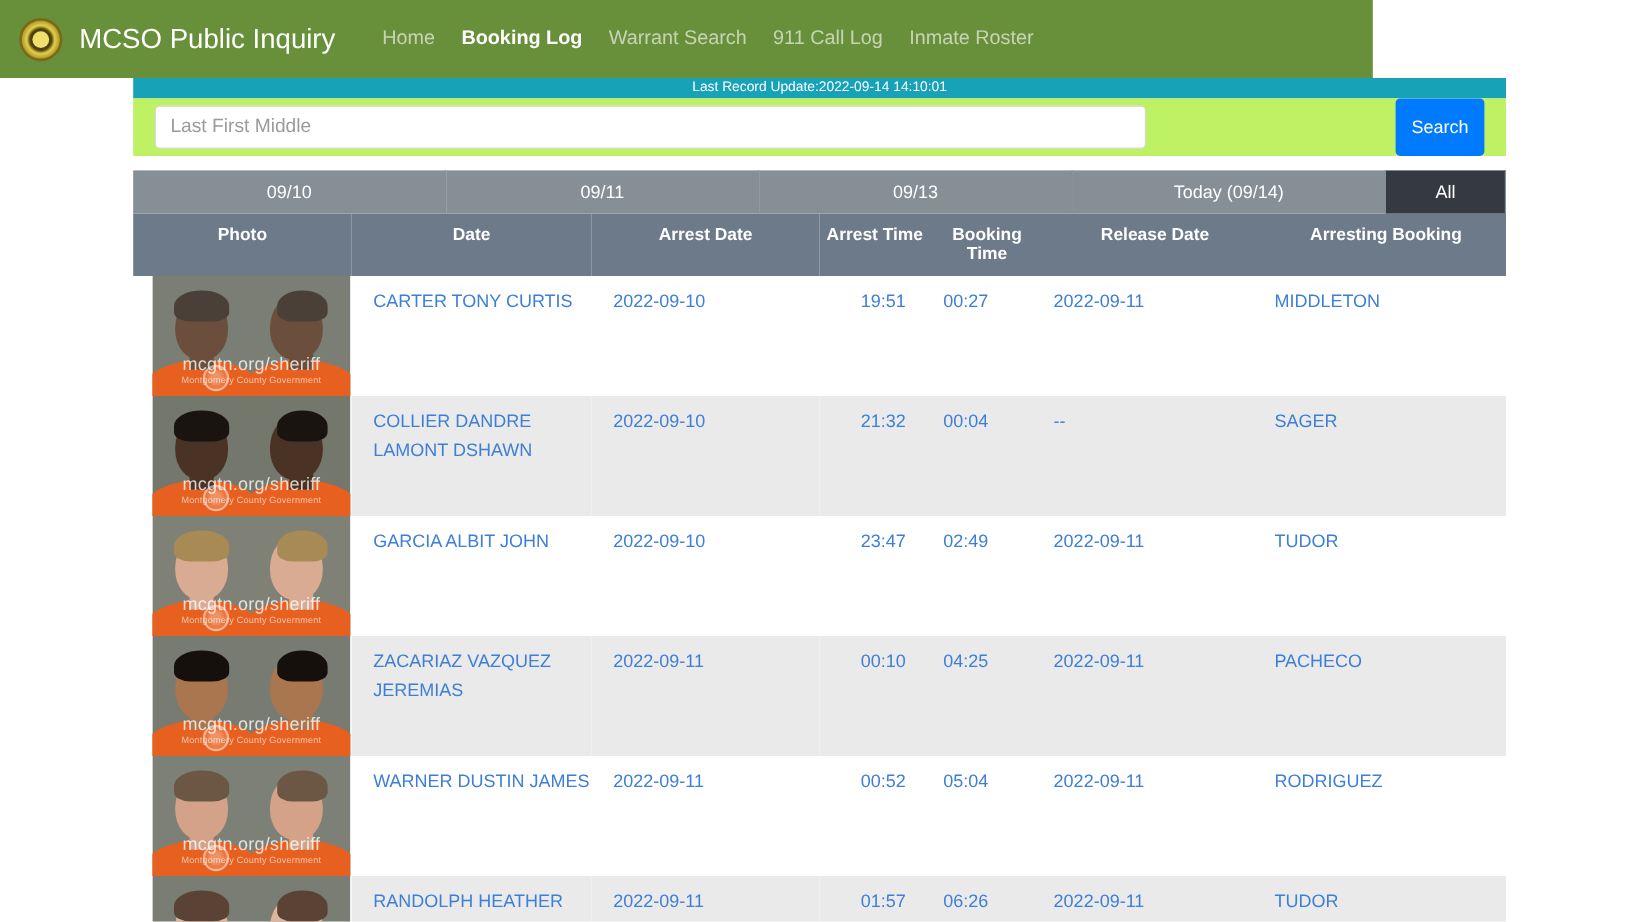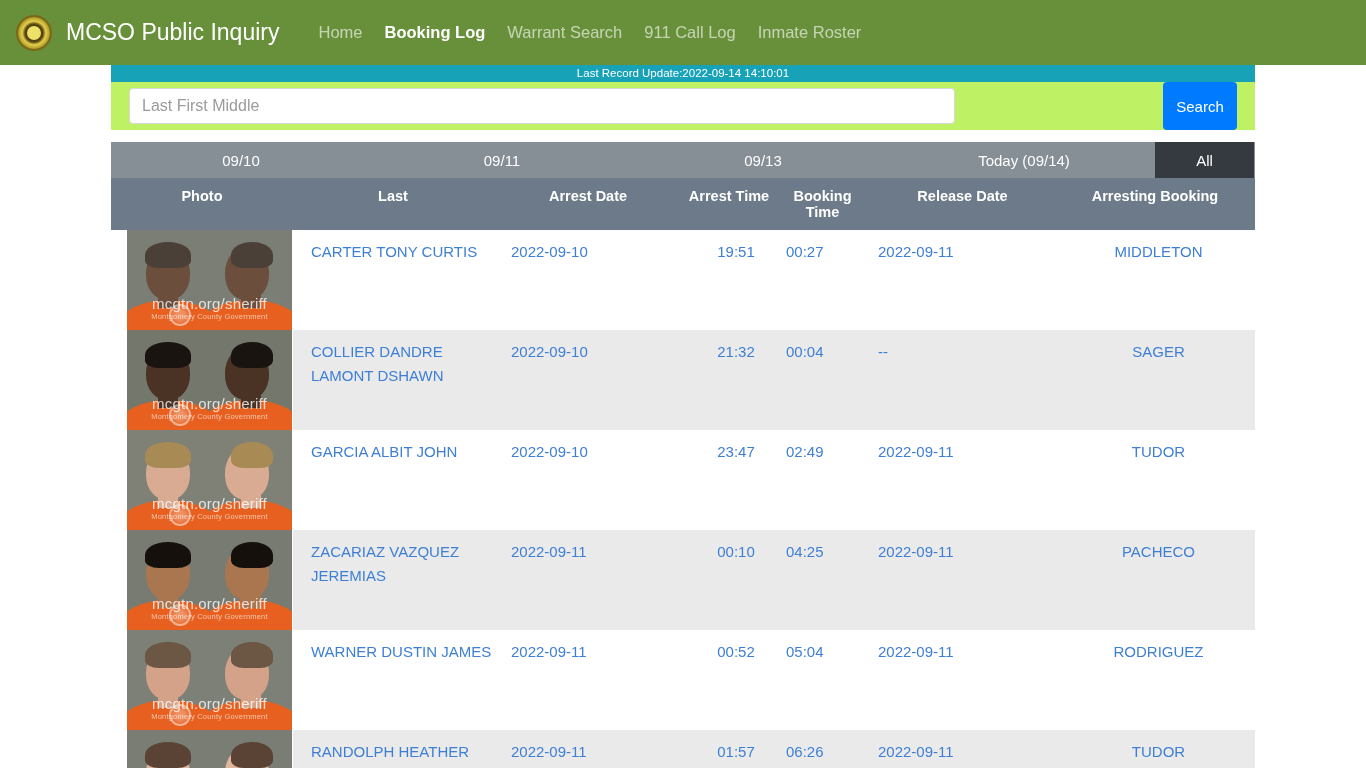--- a/index.html
+++ b/index.html
@@ -11,21 +11,21 @@
     font-family: "Liberation Sans", sans-serif;
   }
 
   
   .navbar {
     height: 65px;
     background: #68903a;
     display: flex;
     align-items: center;
     padding: 0 16px;
-    width: 1366px;
+    width: 1144px;
   }
   .brand-logo {
     width: 36px; height: 36px;
     border-radius: 50%;
     flex: 0 0 36px;
     background: radial-gradient(circle at 50% 50%, #6d5a13 0%, #6d5a13 18%, #d8c137 22%, #c9b233 34%, #5a4a10 40%, #e3cf4a 52%, #b5a02c 68%, #3f3408 78%, #cbb634 88%, #8a7a1f 100%);
     border: 2px solid #7a6a18;
     position: relative;
     margin-right: 14px;
   }
@@ -166,21 +166,21 @@
     background: #ffffff;
     border: none;
   }
   .log-table tbody tr.alt td { background: #eaeaea; }
   .log-table tbody td.cell-photo { padding: 0; background: transparent !important; }
   .cell-name { padding-left: 18px !important; text-align: left; }
   .cell-adate { padding-left: 18px !important; text-align: left; }
   .cell-atime { padding-left: 14px !important; text-align: center; }
   .cell-btime { padding-left: 11px !important; text-align: left; }
   .cell-rdate { padding-left: 8px !important; text-align: left; }
-  .cell-officer { padding-left: 7px !important; text-align: center; }
+  .cell-officer { padding-left: 7px !important; text-align: left; }
   .cell-link { cursor: pointer; line-height: 24px; }
 
   
   .mugshot {
     width: 165px;
     height: 100px;
     display: flex;
     position: relative;
     overflow: hidden;
     margin-left: 16px;
@@ -273,21 +273,21 @@
     <div class="date-tab">09/11</div>
     <div class="date-tab">09/13</div>
     <div class="date-tab">Today (09/14)</div>
     <div class="date-tab all">All</div>
   </div>
 
   <table class="log-table">
     <thead>
       <tr>
         <th class="col-photo">Photo</th>
-        <th class="col-name">Last</th>
+        <th class="col-name">Date</th>
         <th class="col-adate">Arrest Date</th>
         <th class="col-atime">Arrest Time</th>
         <th class="col-btime">Booking Time</th>
         <th class="col-rdate">Release Date</th>
         <th class="col-officer">Arresting Booking</th>
       </tr>
     </thead>
     <tbody id="table-body">
         <tr>
       <td class="cell-photo">

